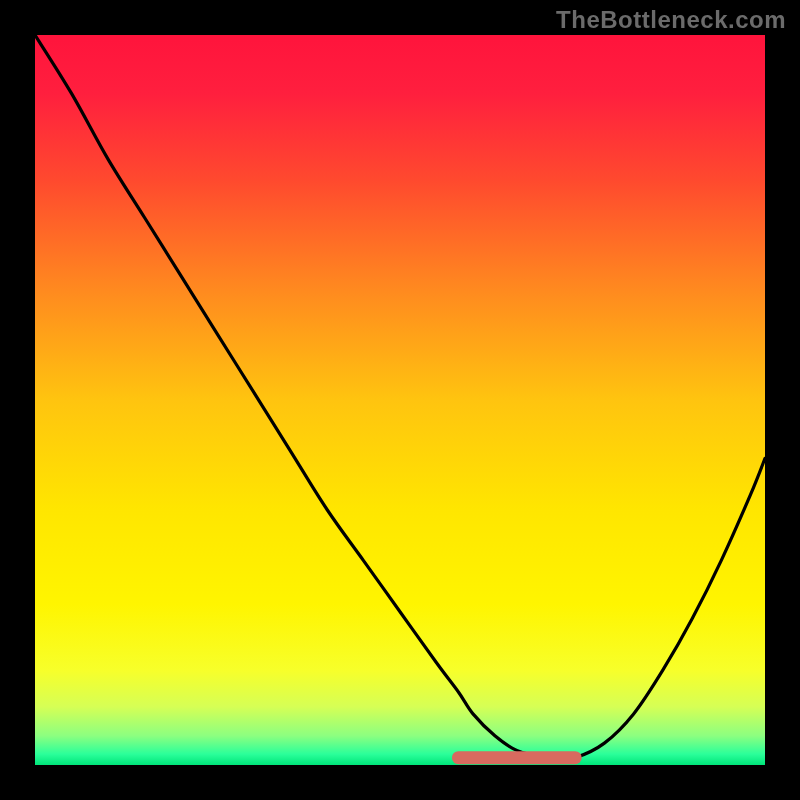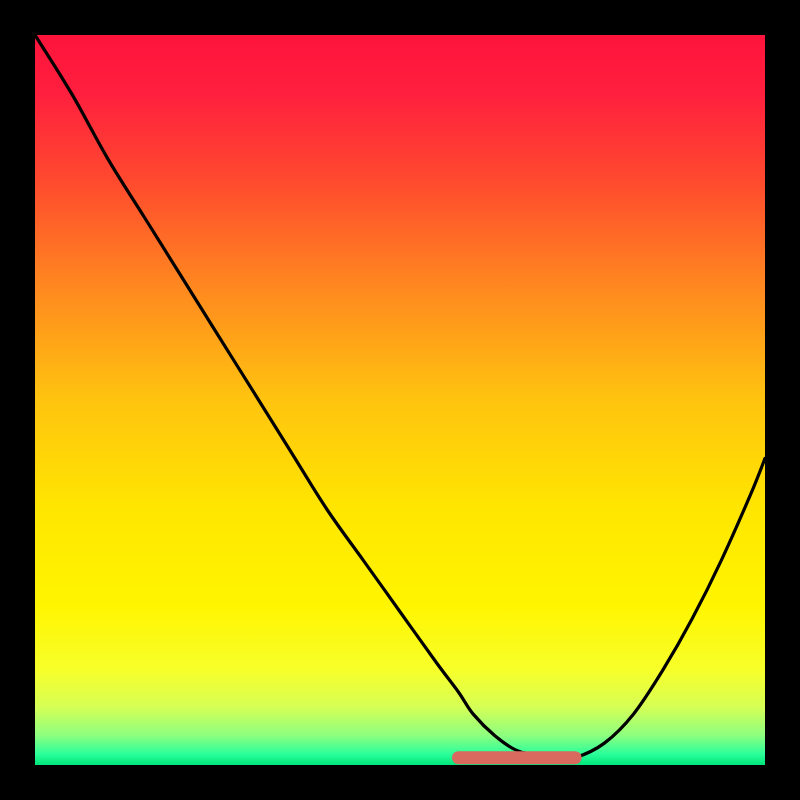--- a/index.html
+++ b/index.html
@@ -47,20 +47,21 @@
     width: 100%;
     height: 100%;
     overflow: visible;
   }
 </style>
 </head>
 <body>
 
 <div class="frame">
 
+  <div class="watermark">TheBottleneck.com</div>
 
   <div class="plot-wrap">
     <div class="gradient" id="grad" style="background: linear-gradient(rgb(255, 20, 60) 0%, rgb(255, 31, 62) 8%, rgb(255, 74, 46) 20%, rgb(255, 138, 31) 35%, rgb(255, 196, 15) 50%, rgb(255, 230, 0) 65%, rgb(255, 245, 0) 78%, rgb(247, 255, 42) 87%, rgb(214, 255, 85) 92%, rgb(140, 255, 128) 96%, rgb(43, 255, 154) 98.5%, rgb(0, 229, 122) 100%);"></div>
 
     <svg class="curve" viewBox="0 0 730 730" preserveAspectRatio="none">
       <path id="curvePath" fill="none" stroke="#000000" stroke-width="3.2" stroke-linecap="round" stroke-linejoin="round" d="M 0 0 C 6.1 9.7, 24.3 37.7, 36.5 58.4 C 48.7 79.1, 60.8 103.4, 73.0 124.1 C 85.2 144.8, 97.3 163.0, 109.5 182.5 C 121.7 202.0, 133.8 221.4, 146.0 240.9 C 158.2 260.4, 170.3 279.8, 182.5 299.3 C 194.7 318.8, 206.8 338.2, 219.0 357.7 C 231.2 377.2, 243.3 396.6, 255.5 416.1 C 267.7 435.6, 279.8 456.3, 292.0 474.5 C 304.2 492.8, 316.3 508.6, 328.5 525.6 C 340.7 542.6, 352.8 559.7, 365.0 576.7 C 377.2 593.7, 391.8 614.4, 401.5 627.8 C 411.2 641.2, 417.3 648.5, 423.4 657.0 C 429.5 665.5, 431.9 671.6, 438.0 678.9 C 444.1 686.2, 452.6 694.7, 459.9 700.8 C 467.2 706.9, 473.3 711.8, 481.8 715.4 C 490.3 719.0, 503.7 721.5, 511.0 722.7 C 518.3 723.9, 520.7 722.7, 525.6 722.7 C 530.5 722.7, 532.9 725.1, 540.2 722.7 C 547.5 720.3, 559.7 715.4, 569.4 708.1 C 579.1 700.8, 588.9 691.1, 598.6 678.9 C 608.3 666.7, 618.1 650.9, 627.8 635.1 C 637.5 619.3, 647.3 602.3, 657.0 584.0 C 666.7 565.8, 676.5 546.3, 686.2 525.6 C 695.9 504.9, 708.1 476.9, 715.4 459.9 C 722.7 442.9, 727.6 429.5, 730.0 423.4"></path>
       <path id="markerPath" fill="none" stroke="#d86a5f" stroke-width="13" stroke-linecap="round" d="M 423.4 722.7 L 540.2 722.7"></path>
     </svg>
   </div>
 

